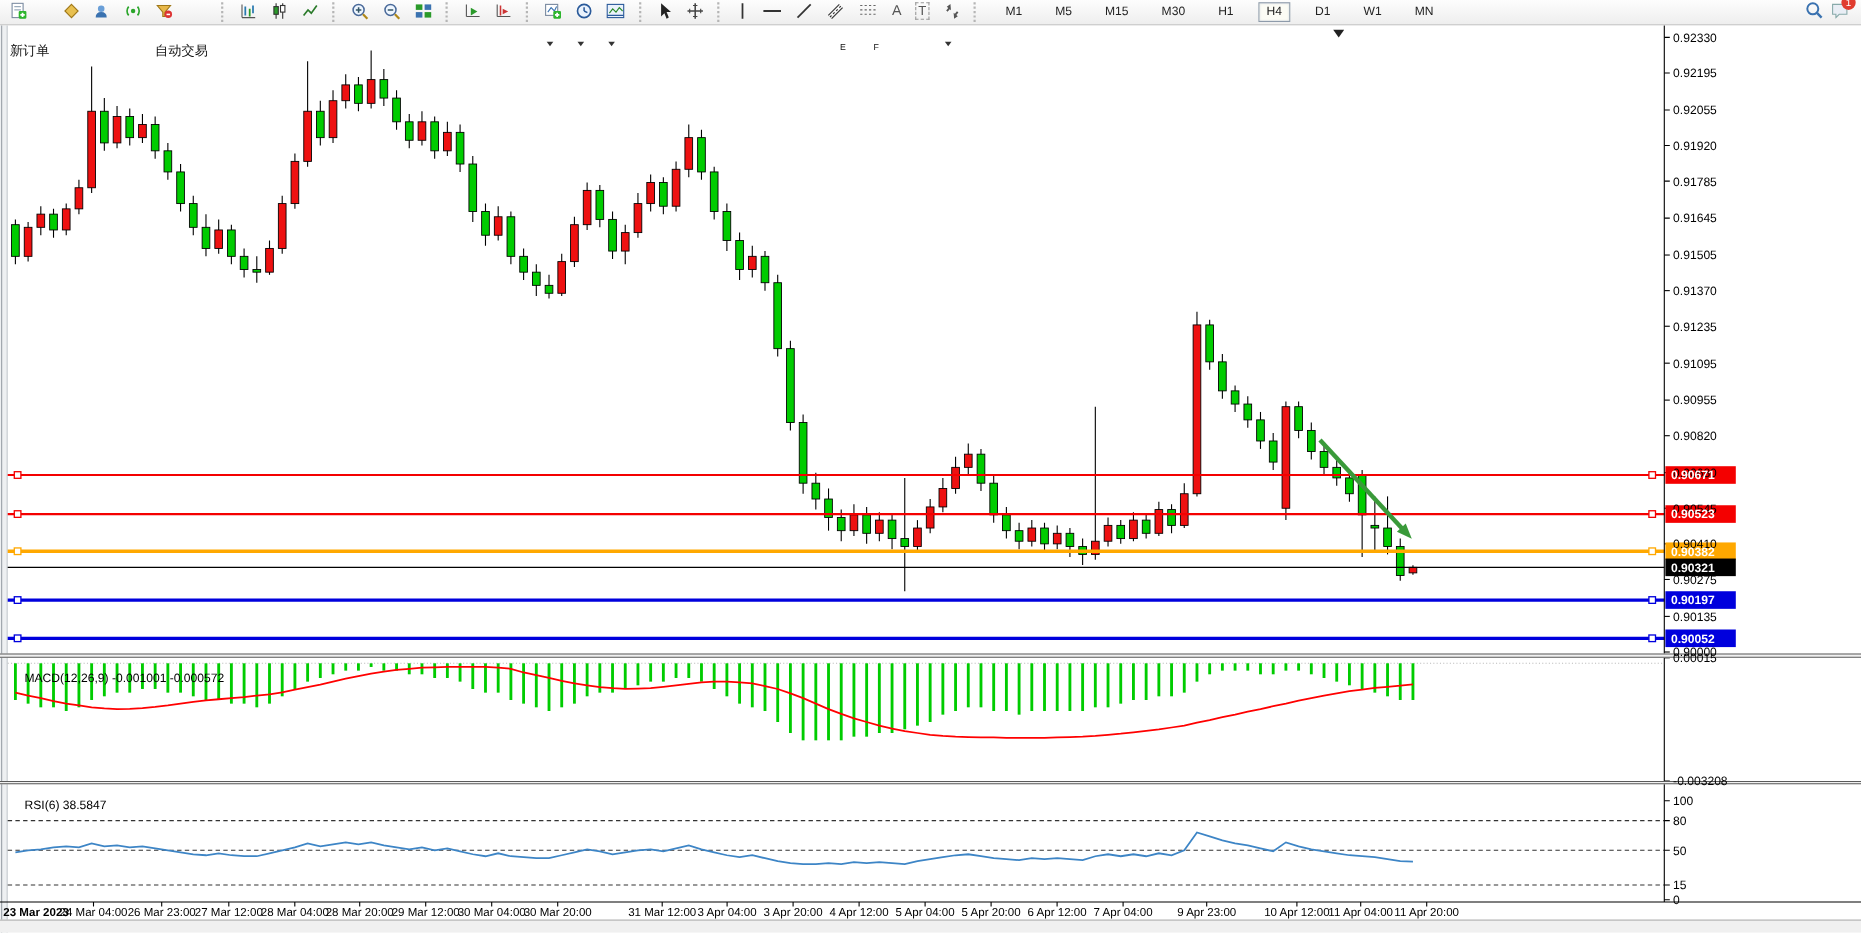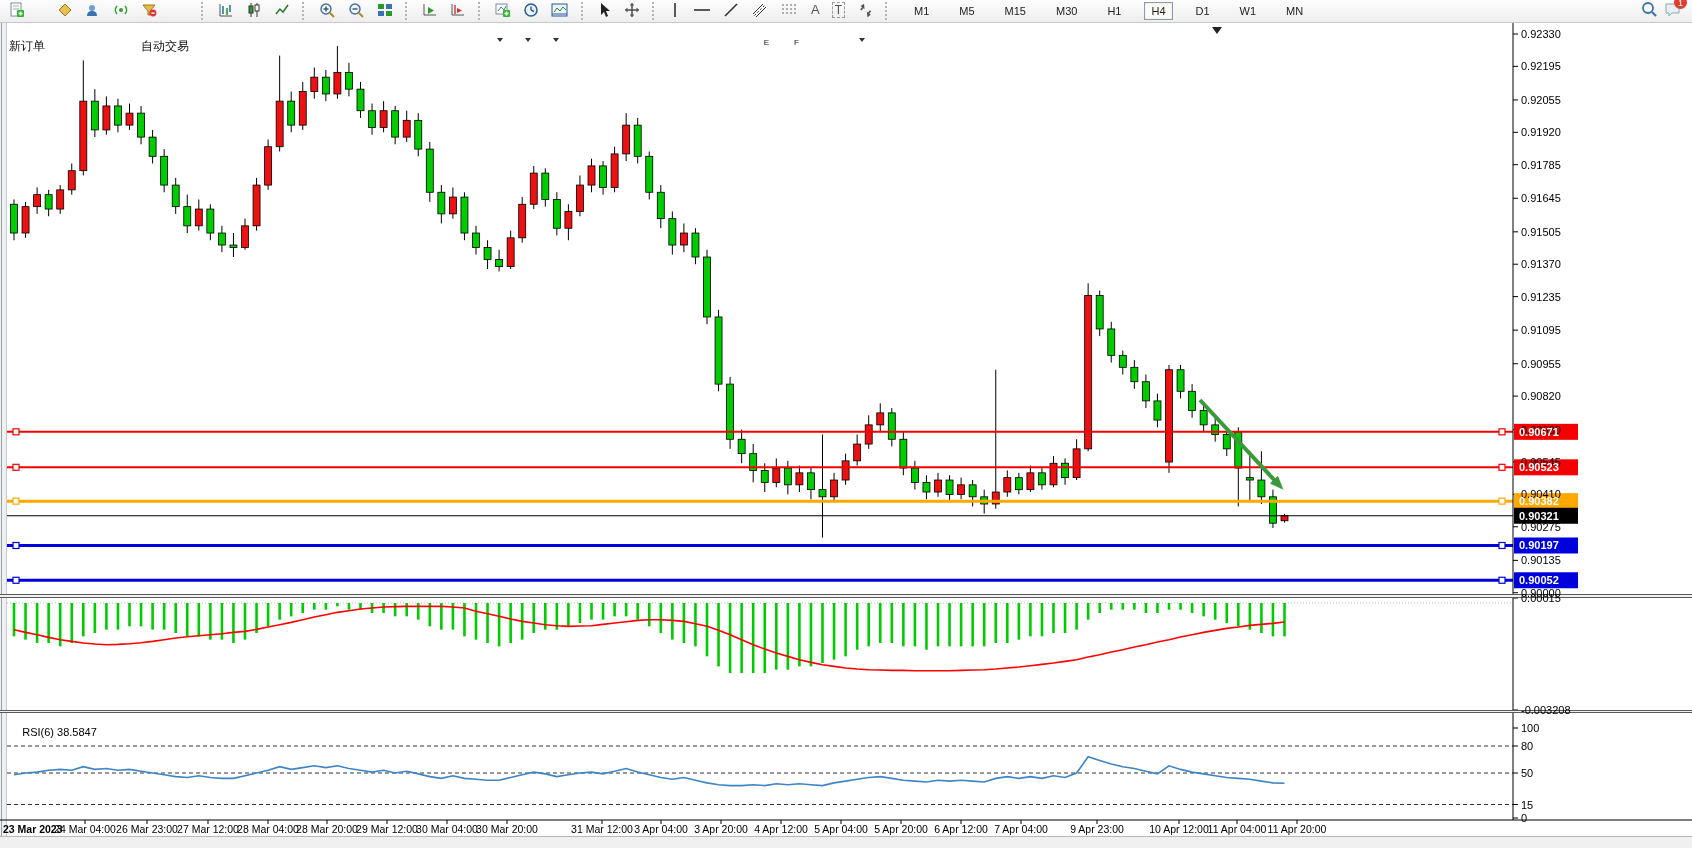--- a/index.html
+++ b/index.html
@@ -773,16 +773,19 @@
       <text x="1097" y="810" font-size="10.5" fill="#000" font-family="&quot;Liberation Sans&quot;,sans-serif" text-anchor="middle" font-weight="normal">9 Apr 23:00</text>
       <line x1="1179" y1="797" x2="1179" y2="801" stroke="#000"></line>
       <text x="1179" y="810" font-size="10.5" fill="#000" font-family="&quot;Liberation Sans&quot;,sans-serif" text-anchor="middle" font-weight="normal">10 Apr 12:00</text>
       <line x1="1237" y1="797" x2="1237" y2="801" stroke="#000"></line>
       <text x="1237" y="810" font-size="10.5" fill="#000" font-family="&quot;Liberation Sans&quot;,sans-serif" text-anchor="middle" font-weight="normal">11 Apr 04:00</text>
       <line x1="1297" y1="797" x2="1297" y2="801" stroke="#000"></line>
       <text x="1297" y="810" font-size="10.5" fill="#000" font-family="&quot;Liberation Sans&quot;,sans-serif" text-anchor="middle" font-weight="normal">11 Apr 20:00</text>
       <rect x="0" y="813" width="1692" height="12" fill="#f0f0f0"></rect>
       <line x1="0" y1="813.5" x2="1692" y2="813.5" stroke="#b8b8b8"></line>
     </svg>
+  <div class="overlay" style="left:10px; top:576px;">
+    <span>MACD(12,26,9)</span> <span>-0.001001 -0.000572</span>
+  </div>
   <div class="overlay" style="left:10px; top:691px;">
     <span>RSI(6)</span> <span>38.5847</span>
   </div>
 </div>
 
 </body></html>

